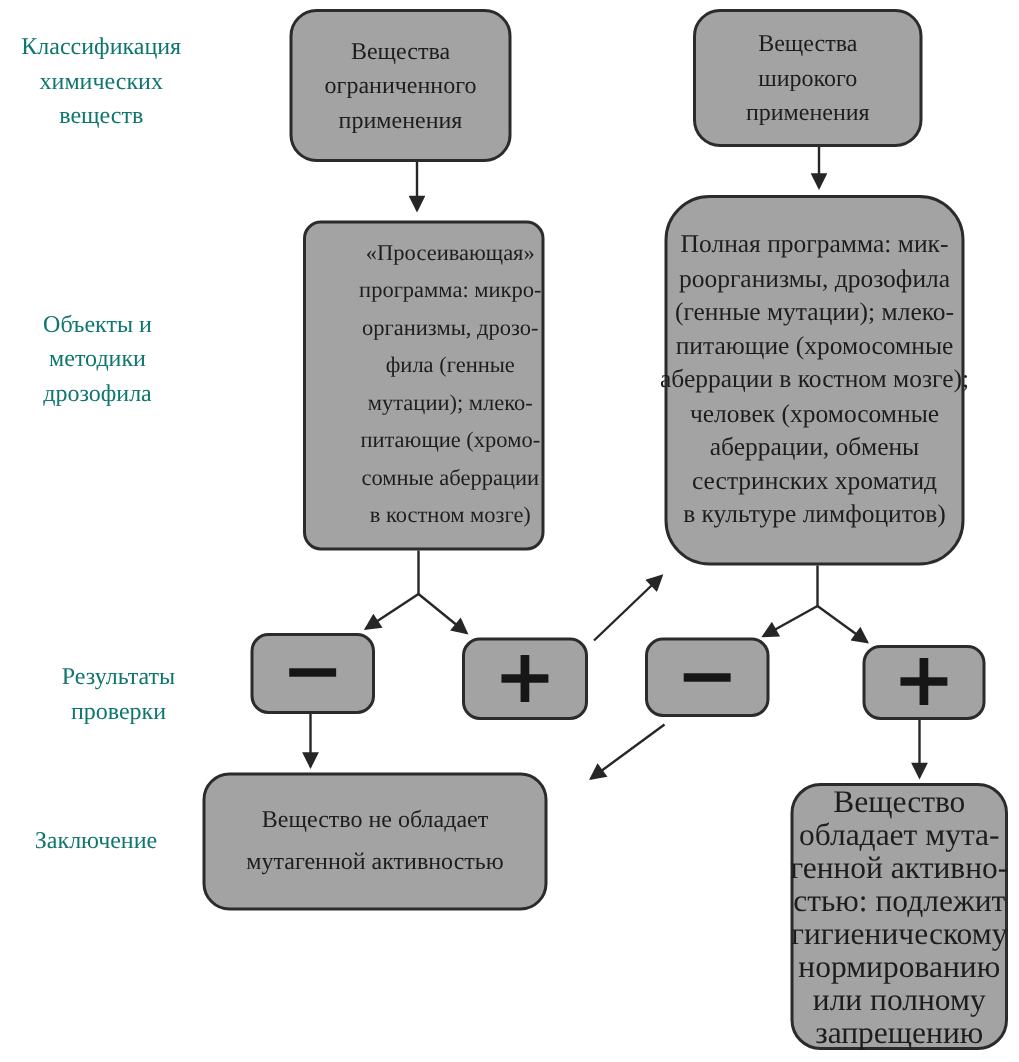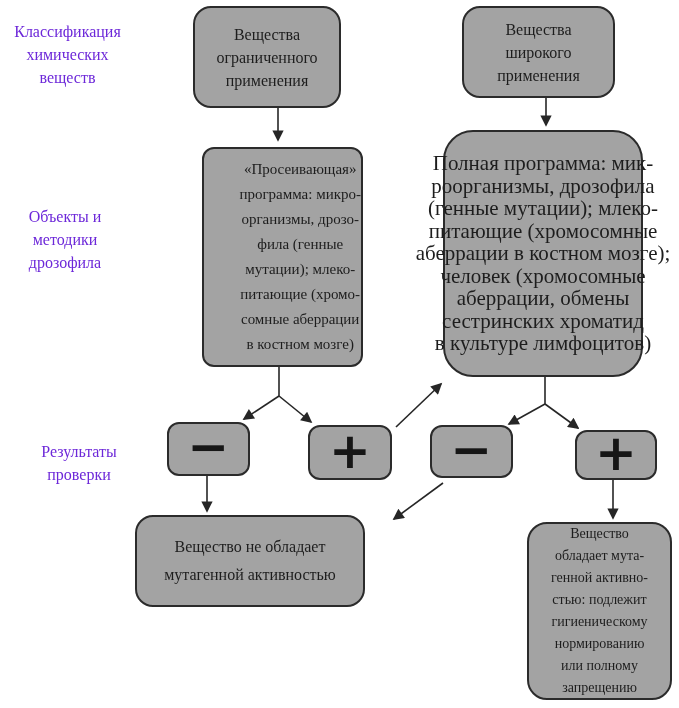--- a/index.html
+++ b/index.html
@@ -10,21 +10,21 @@
     font-family:"Liberation Serif", serif;
     color:#1d1d1d;
     overflow:hidden;
   }
   .pre{white-space:pre;}
   .rowlabel{
     position:absolute;
     text-align:center;
     font-size:16px;
     line-height:23px;
-    color:#6d28d9;
+    color:#0f766e;
   }
   .fbox{
     position:absolute;
     box-sizing:border-box;
     border:2px solid #2b2b2b;
     background:#a3a3a3;
     text-align:center;
     display:flex;
     align-items:center;
     justify-content:center;
@@ -57,20 +57,21 @@
 <div id="canvas">
 
   <div class="rowlabel pre" style="left:5px;top:20px;width:125px;">Классификация
 химических
 веществ</div>
   <div class="rowlabel pre" style="left:5px;top:205px;width:120px;">Объекты и
 методики
 дрозофила</div>
   <div class="rowlabel pre" style="left:19px;top:430px;width:120px;margin-top:10px;">Результаты
 проверки</div>
+  <div class="rowlabel pre" style="left:14px;top:549px;width:100px;">Заключение</div>
 
   <div class="fbox" style="left:193px;top:6px;width:148px;height:102px;border-radius:18px;font-size:16px;line-height:23px;">
     <span class="txt">Вещества
 ограниченного
 применения</span>
   </div>
   <div class="fbox" style="left:462px;top:6px;width:153px;height:92px;border-radius:18px;font-size:16px;line-height:23px;">
     <span class="txt">Вещества
 широкого
 применения</span>
@@ -79,21 +80,21 @@
   <div class="fbox" style="left:202px;top:147px;width:161px;height:220px;border-radius:12px;font-size:15px;line-height:25px;justify-content:flex-end;">
     <span class="txt">«Просеивающая»
 программа: микро-
 организмы, дрозо-
 фила (генные
 мутации); млеко-
 питающие (хромо-
 сомные аберрации
 в костном мозге)</span>
   </div>
-  <div class="fbox" style="left:443px;top:130px;width:200px;height:247px;border-radius:30px;font-size:21px;line-height:22.5px;">
+  <div class="fbox" style="left:443px;top:130px;width:200px;height:247px;border-radius:30px;font-size:17px;line-height:22.5px;">
     <span class="txt">Полная программа: мик-
 роорганизмы, дрозофила
 (генные мутации); млеко-
 питающие (хромосомные
 аберрации в костном мозге);
 человек (хромосомные
 аберрации, обмены
 сестринских хроматид
 в культуре лимфоцитов)</span>
   </div>
@@ -108,21 +109,21 @@
     <span class="sign">−</span>
   </div>
   <div class="fbox signbox" style="left:575px;top:430px;width:82px;height:50px;">
     <span class="sign">+</span>
   </div>
 
   <div class="fbox" style="left:135px;top:515px;width:230px;height:92px;border-radius:18px;font-size:16px;line-height:28px;">
     <span class="txt">Вещество не обладает
 мутагенной активностью</span>
   </div>
-  <div class="fbox" style="left:527px;top:522px;width:145px;height:178px;border-radius:20px;font-size:14px;line-height:22px;">
+  <div class="fbox" style="left:527px;top:522px;width:145px;height:178px;border-radius:20px;font-size:21px;line-height:22px;">
     <span class="txt">Вещество
 обладает мута-
 генной активно-
 стью: подлежит
 гигиеническому
 нормированию
 или полному
 запрещению</span>
   </div>
 

